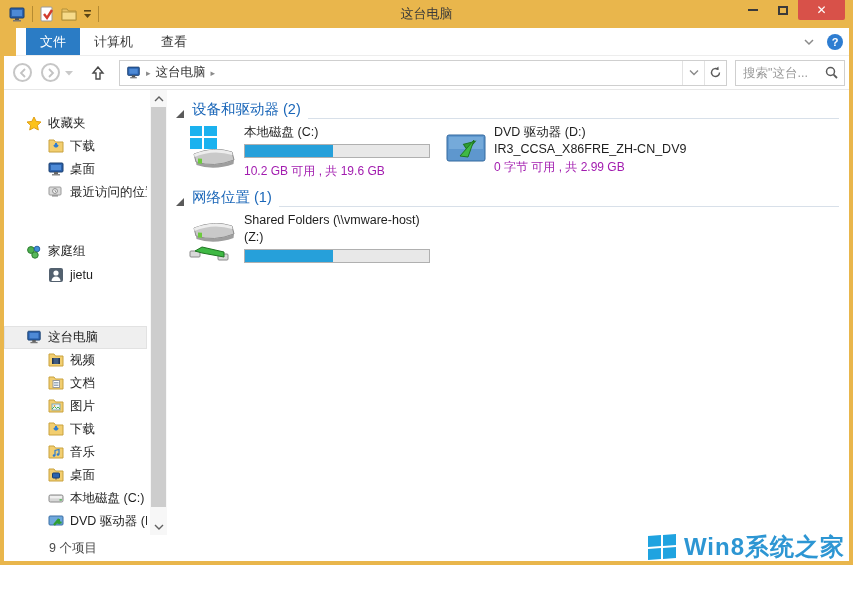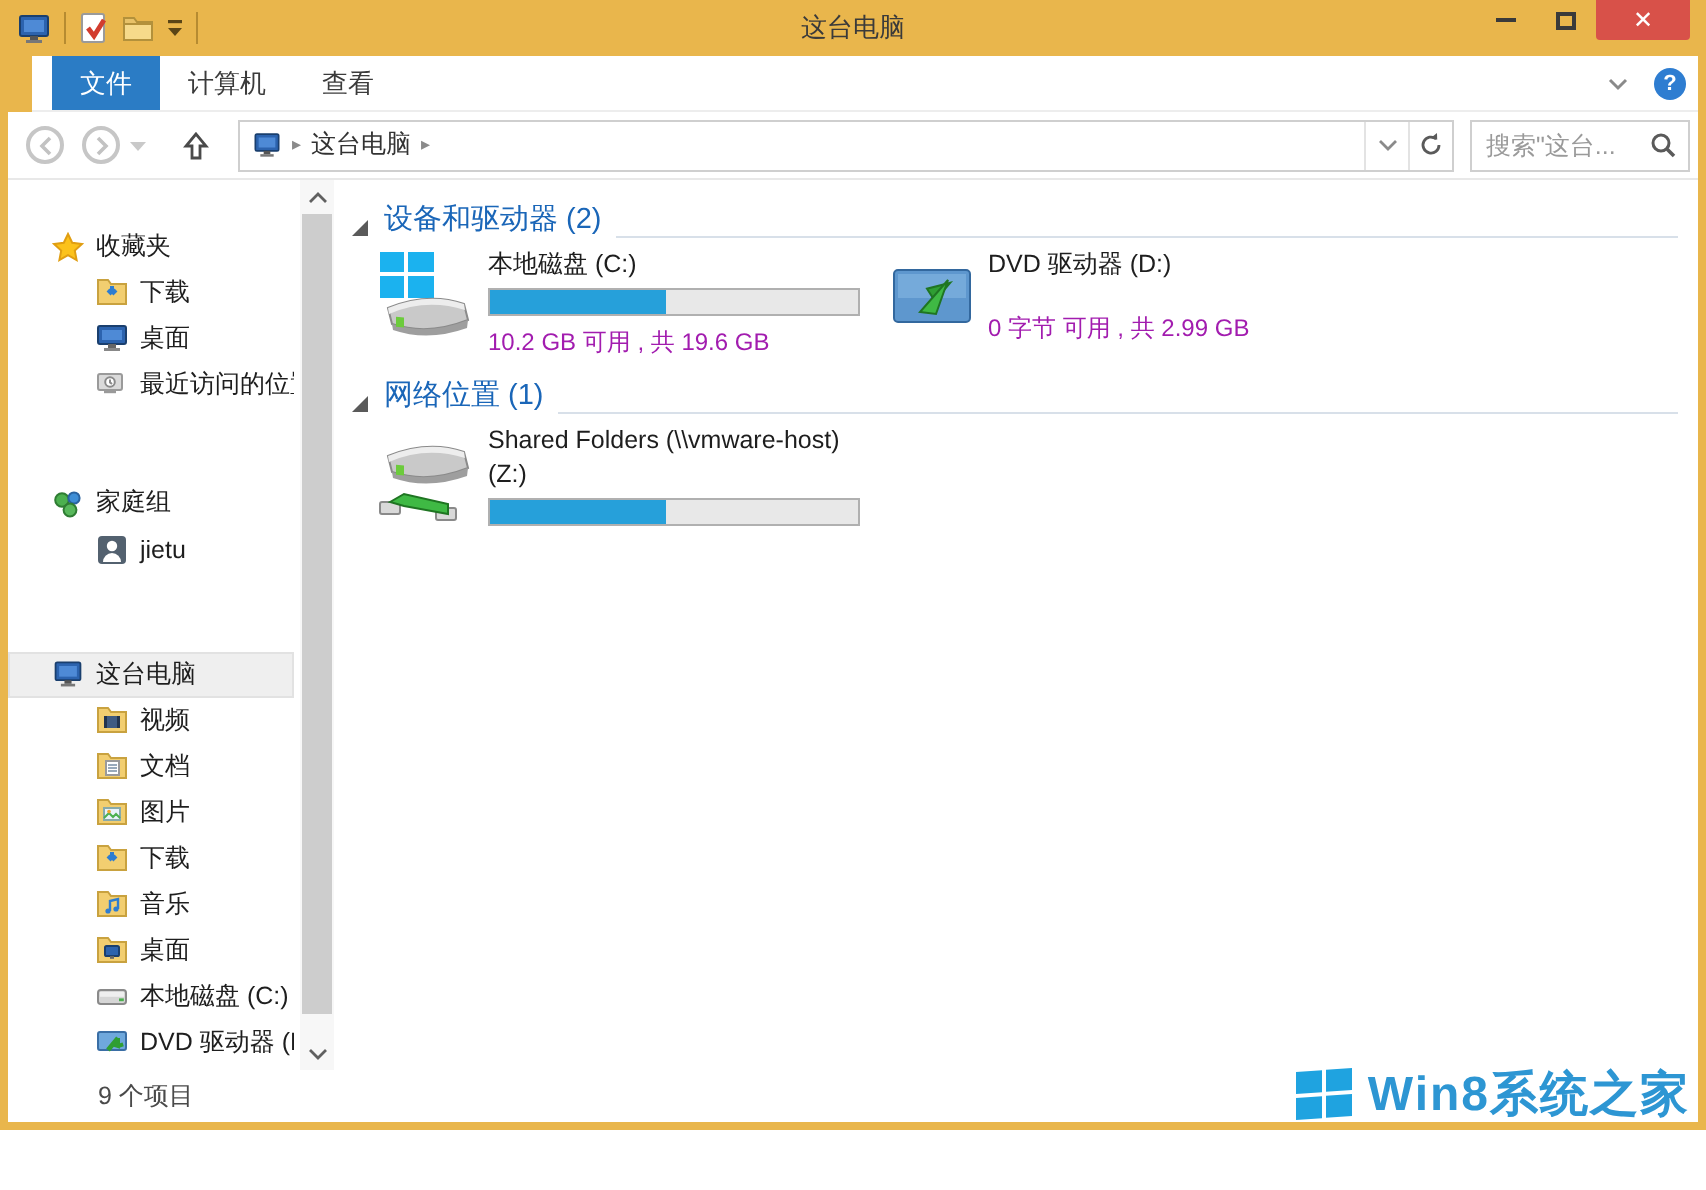--- a/index.html
+++ b/index.html
@@ -436,21 +436,22 @@
         <span style="margin-top:8px;">
           <svg width="40" height="32" viewBox="0 0 40 32">
             <rect x="1" y="3" width="38" height="26" rx="2" fill="#5E97CE" stroke="#33689E"></rect>
             <rect x="3" y="5" width="34" height="12" fill="#7FB2E0" opacity="0.7"></rect>
             <path d="M26 6 v12 l-7-2.2 z" fill="#2F9E33" stroke="#1F7522" transform="rotate(40 23 12)"></path>
             <path d="M28 8 L14 24 l8 1 z" fill="#3FB944" stroke="#1F7522"></path>
           </svg>
         </span>
         <div class="tcol" style="width:220px;">
           <div class="tile-title">DVD 驱动器 (D:)</div>
-          <div class="drive-detail" style="margin-top:15px;">0 字节 可用 , 共 2.99 GB</div>
+          <div class="tile-title">IR3_CCSA_X86FRE_ZH-CN_DV9</div>
+          <div class="drive-detail" style="margin-top:1px;">0 字节 可用 , 共 2.99 GB</div>
         </div>
       </div>
 
       <div class="section-hdr" style="top:98px;">
         <svg width="9" height="9" viewBox="0 0 9 9">
             <polygon points="8,0 8,8 0,8" fill="#5a5a5a"></polygon>
           </svg>
         <span class="hdr-title">网络位置 (1)</span>
         <span class="hdr-line"></span>
       </div>

